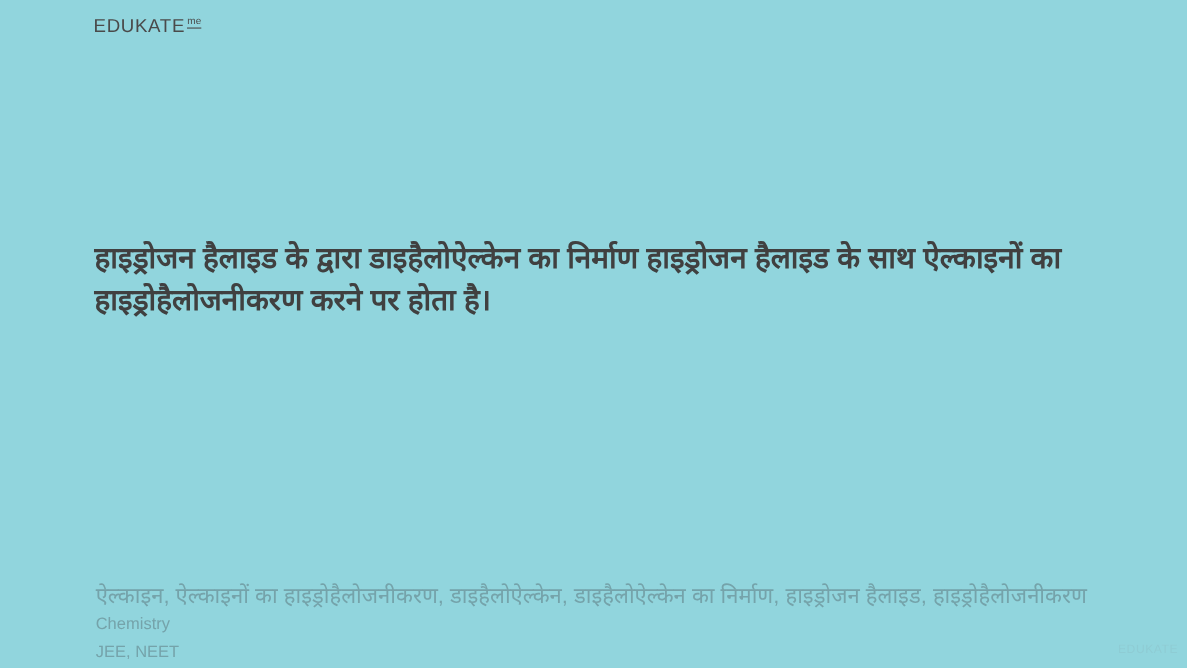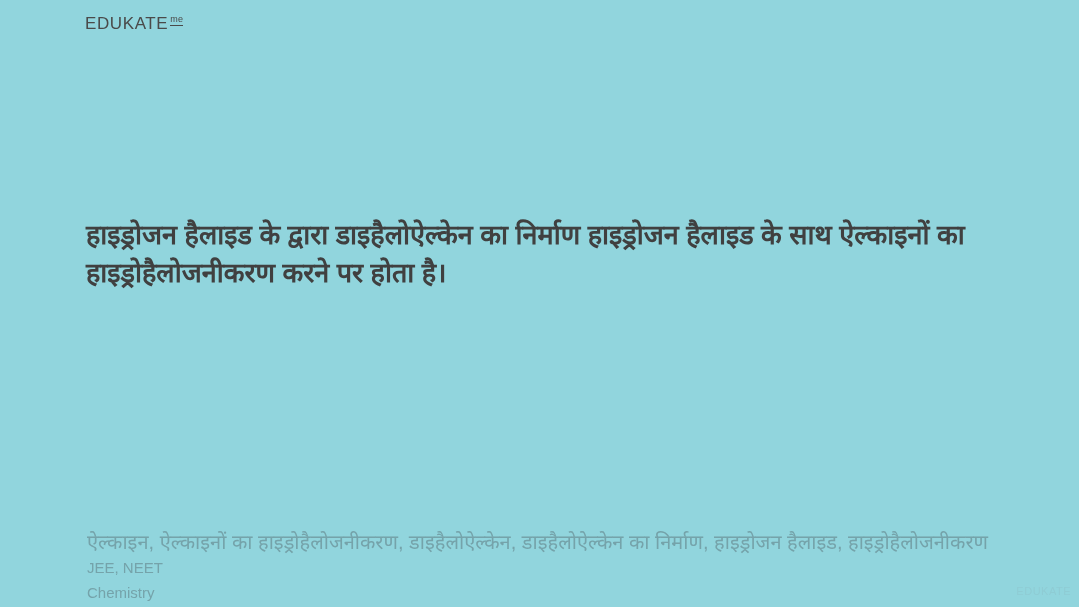--- a/index.html
+++ b/index.html
@@ -112,19 +112,19 @@
 
   <div class="brand">
     <span class="brand-name">EDUKATE</span>
     <span class="brand-suffix">me</span>
   </div>
 
   <h1 class="headline">हाइड्रोजन हैलाइड के द्वारा डाइहैलोऐल्केन का निर्माण हाइड्रोजन हैलाइड के साथ ऐल्काइनों का हाइड्रोहैलोजनीकरण करने पर होता है।</h1>
 
   <div class="meta">
     <div class="meta-line meta-tags">ऐल्काइन, ऐल्काइनों का हाइड्रोहैलोजनीकरण, डाइहैलोऐल्केन, डाइहैलोऐल्केन का निर्माण, हाइड्रोजन हैलाइड, हाइड्रोहैलोजनीकरण</div>
+    <div class="meta-line meta-subject">Chemistry</div>
     <div class="meta-line meta-exams">JEE, NEET</div>
-    <div class="meta-line meta-subject">Chemistry</div>
   </div>
 
   <div class="watermark">EDUKATE</div>
 
 </div>
 
 </body></html>

